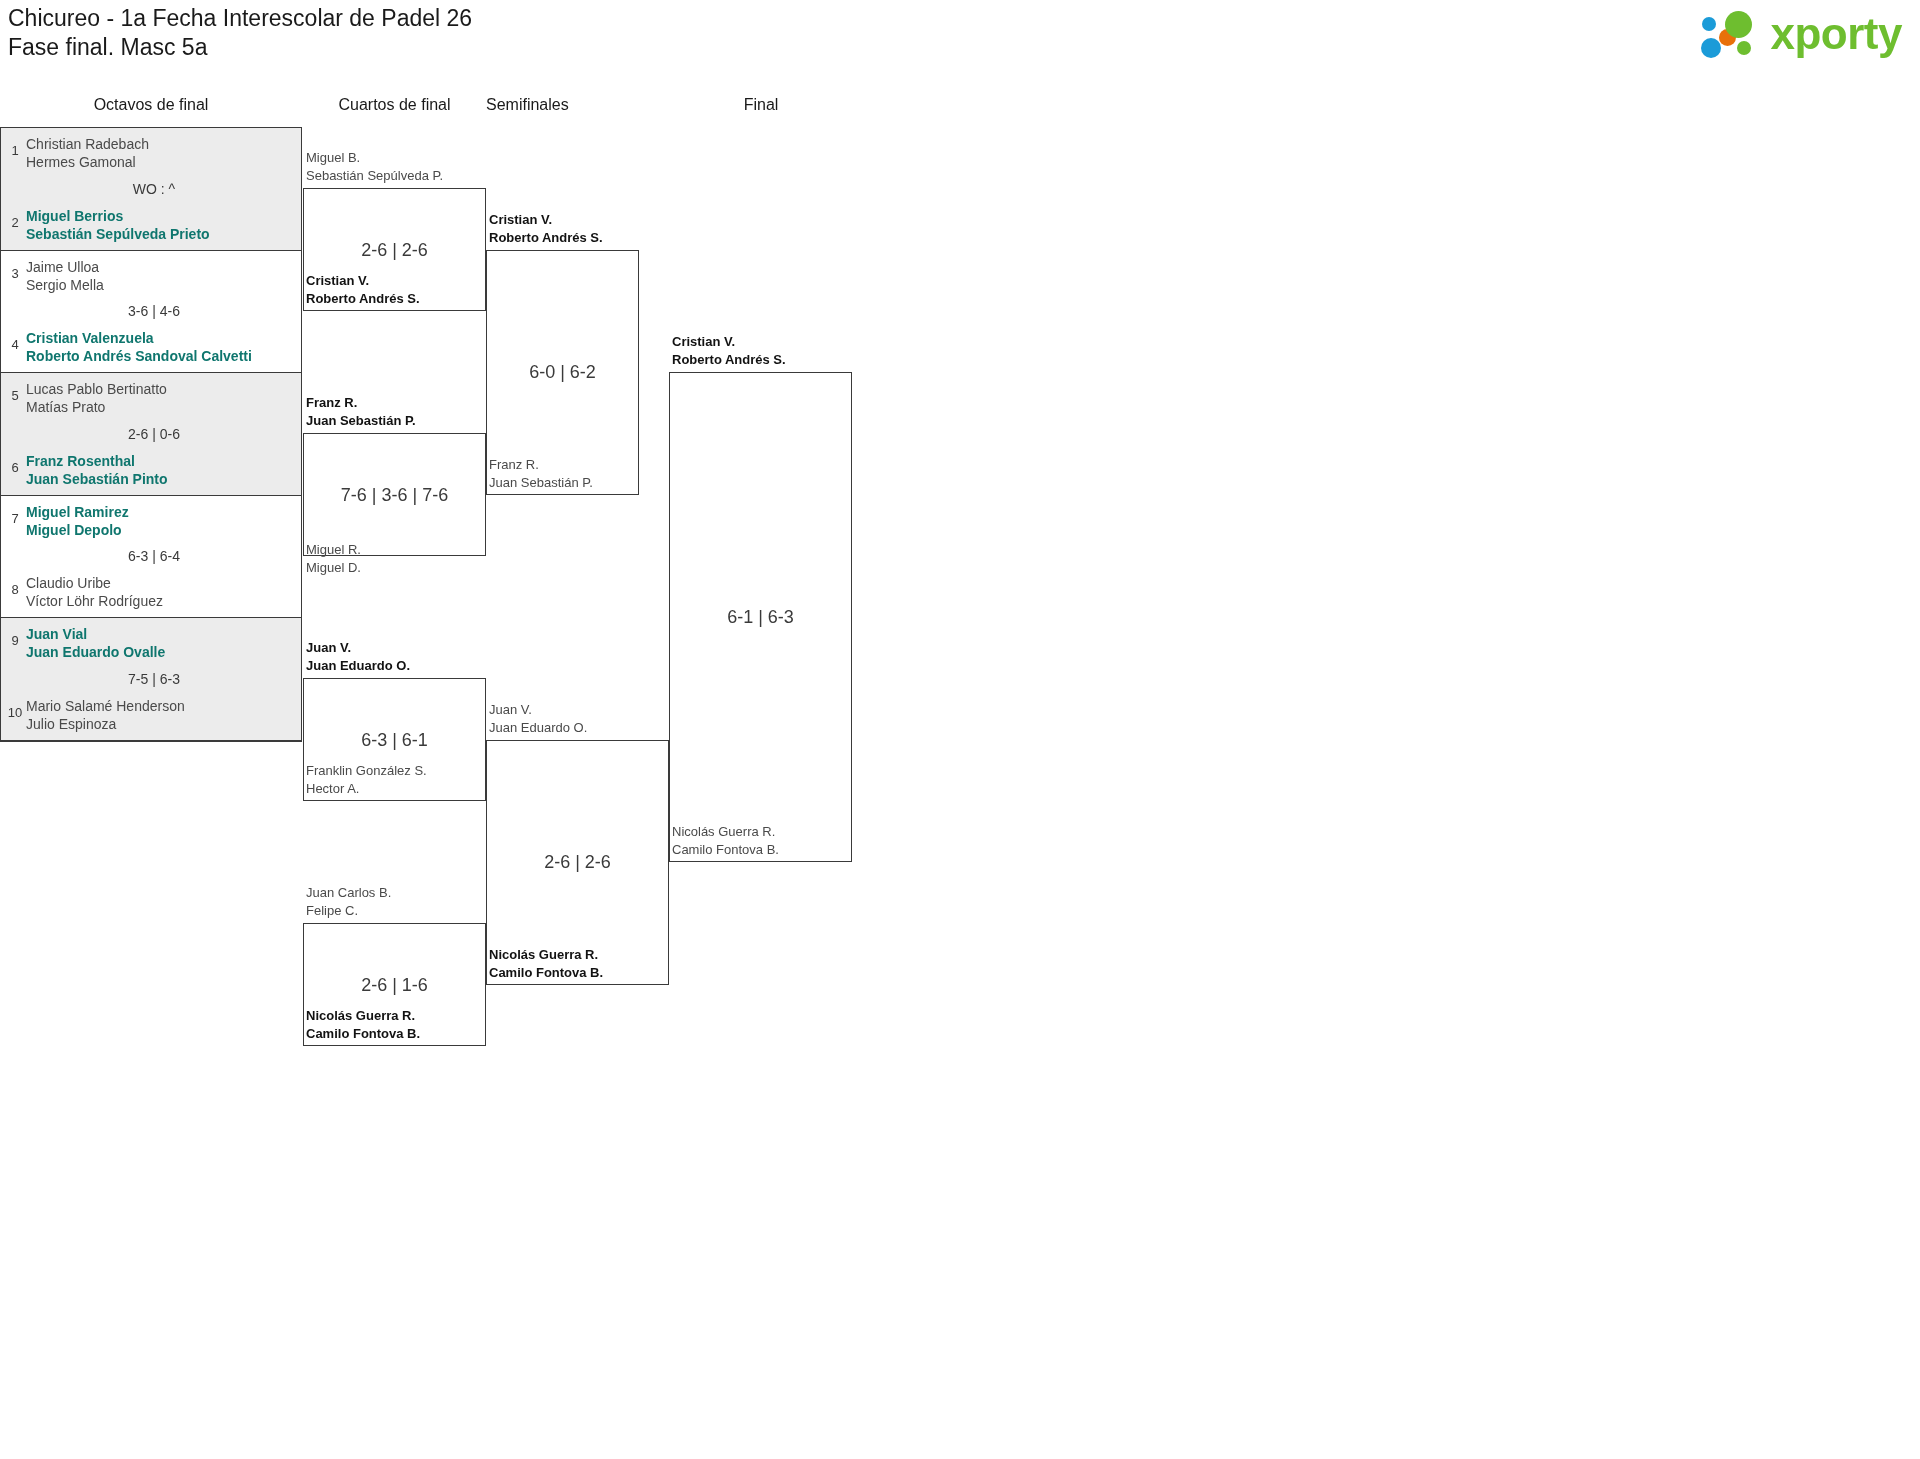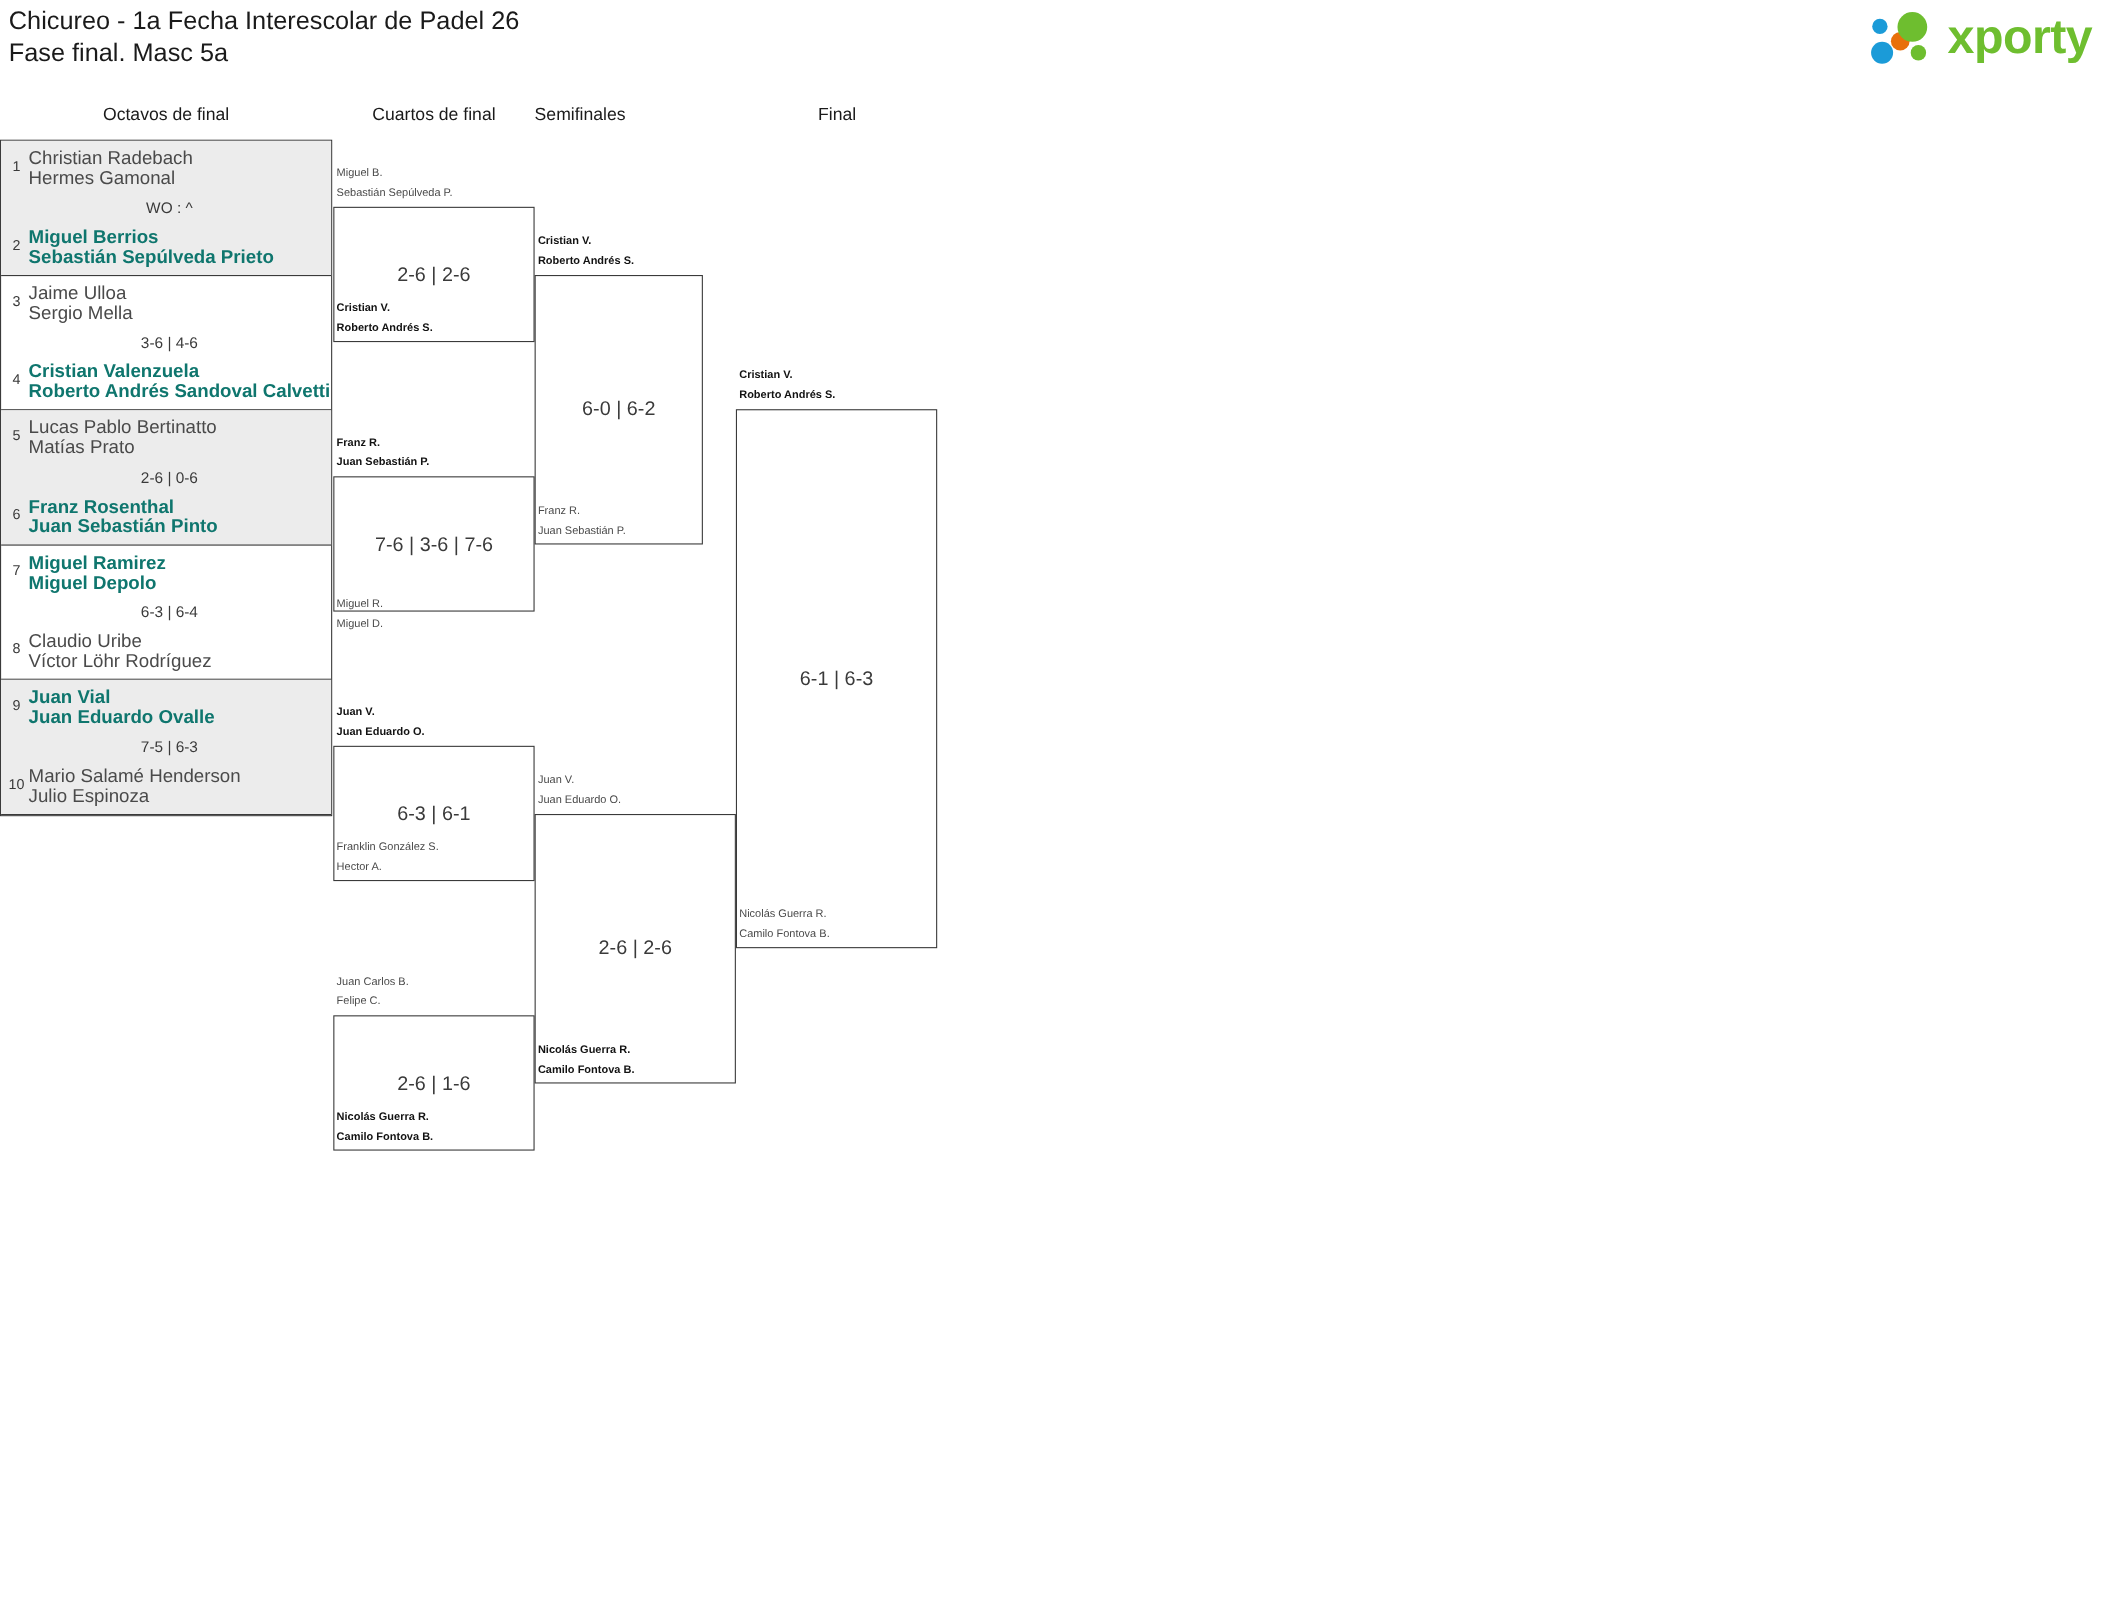--- a/index.html
+++ b/index.html
@@ -89,21 +89,21 @@
   .seed {
     width: 22px;
     flex: 0 0 22px;
     font-size: 13px;
     color: #3a3a3a;
     text-align: center;
     padding-top: 9px;
     line-height: 13px;
   }
   .names {
-    font-size: 17px;
+    font-size: 14px;
     line-height: 18px;
     color: #4a4a4a;
   }
   .names.win { font-weight: 700; color: #0f766e; }
   .r1-score {
     position: absolute;
     left: 0; right: 0;
     top: 50%;
     transform: translateY(-50%);
     text-align: center;
@@ -122,21 +122,21 @@
     position: absolute;
     left: 0; right: 0;
     top: 50%;
     transform: translateY(-50%);
     text-align: center;
     font-size: 18px;
     color: #3a3a3a;
   }
   .slot {
     position: absolute;
-    font-size: 10px;
+    font-size: 13px;
     line-height: 18px;
     color: #4a4a4a;
     white-space: pre-line;
   }
   .slot.win { font-weight: 700; color: #121212; }
 </style>
 </head>
 <body>
 
 <div id="header-title">Chicureo - 1a Fecha Interescolar de Padel 26

